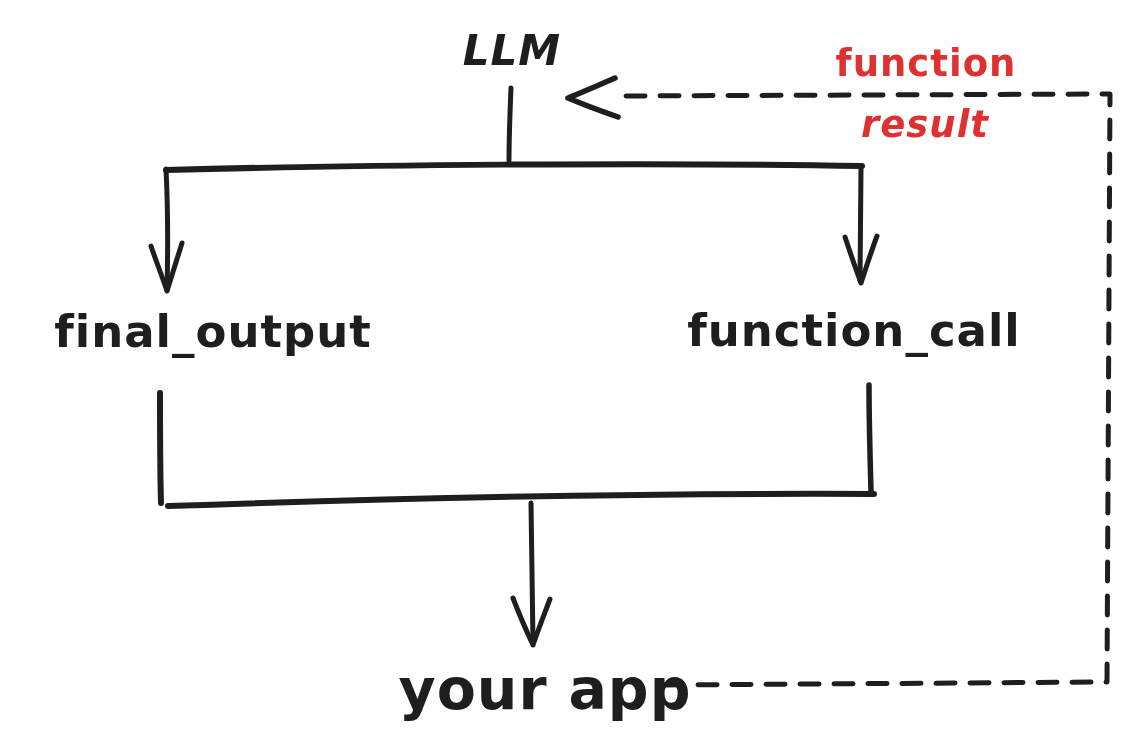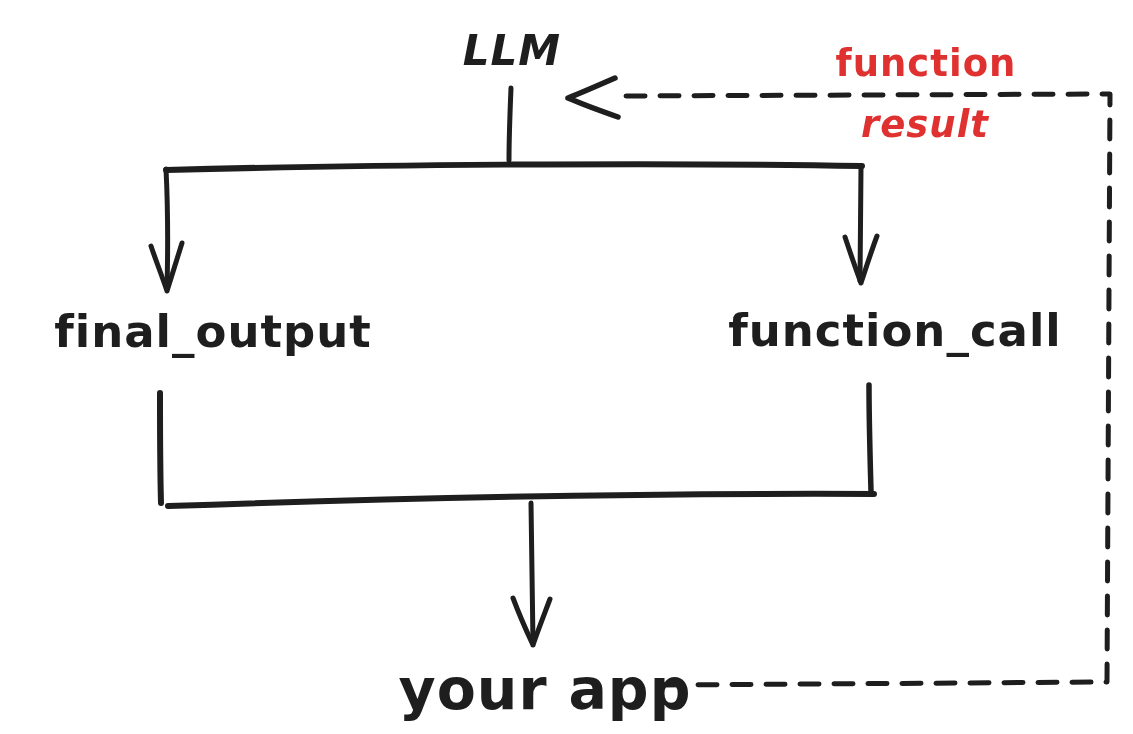--- a/index.html
+++ b/index.html
@@ -38,21 +38,21 @@
     left: 512px; top: 50px;
     font-size: 42px;
     font-style: italic;
   }
   .label-final-output {
     left: 191px; top: 331px;
     font-size: 45px;
     margin-left: 22px;
   }
   .label-function-call {
-    left: 895px; top: 330px;
+    left: 854px; top: 330px;
     font-size: 45px;
   }
   .label-your-app {
     left: 529px; top: 689px;
     font-size: 57px;
     margin-left: 16px;
   }
   .label-accent {
     color: var(--accent, #e03131);
     font-size: 37px;

